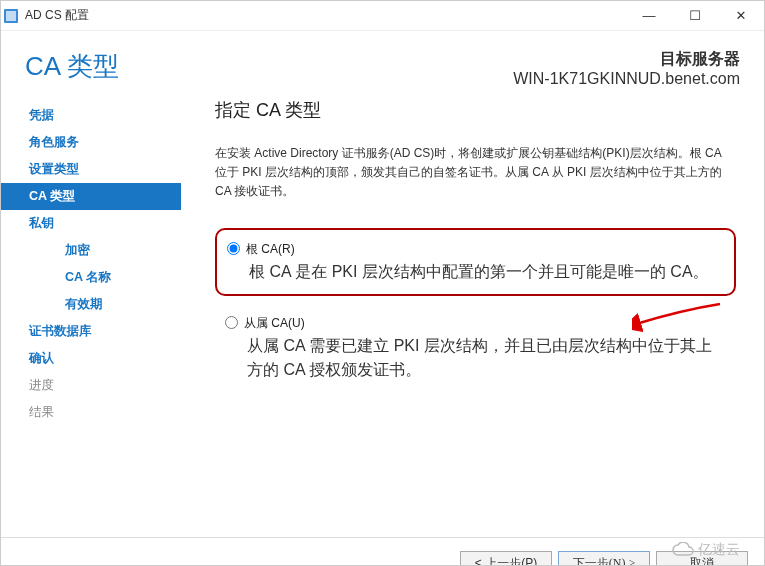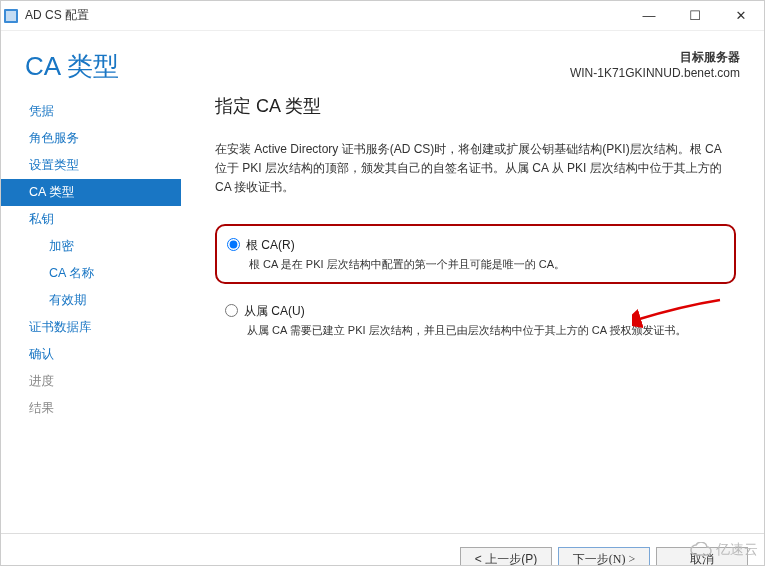--- a/index.html
+++ b/index.html
@@ -4,46 +4,46 @@
 <style>
   * { box-sizing: border-box; font-family: "Microsoft YaHei", "Segoe UI", sans-serif; }
   body { margin: 0; background: #fff; width: 765px; height: 566px; overflow: hidden; border: 1px solid #ccc; position: relative; }
   .titlebar { height: 30px; display: flex; align-items: center; padding: 0 0 0 2px; border-bottom: 1px solid #eee; }
   .titlebar .icon { width: 16px; height: 16px; margin-right: 6px; display:flex; align-items:center; }
   .titlebar .title { font-size: 12px; color: #333; flex: 1; }
   .winbtns { display: flex; }
   .winbtn { width: 46px; height: 30px; display:flex; align-items:center; justify-content:center; font-size:13px; color:#333; }
   .header { padding: 18px 24px 10px 24px; display:flex; align-items:flex-start; }
   .header h1 { color:#1976c4; font-size: 26px; font-weight: normal; margin:0; flex:1; }
-  .header .server { text-align: right; font-size: 12px; color:#333; }
+  .header .server { text-align: right; font-size: 16px; color:#333; }
   .header .server b { font-weight: bold; }
   .body { display:flex; height: 410px; }
   .sidebar { width: 180px; padding-top: 4px; }
   .sidebar .nav { font-size: 12.5px; }
   .sidebar .nav div { padding: 5px 0 5px 28px; color:#888; cursor:default; white-space:nowrap; }
-  .sidebar .nav div.enabled { color:#1976c4; cursor:pointer; }
+  .sidebar .nav div.enabled { color:#1976c4; cursor:pointer;font-weight:bold; }
   .sidebar .nav div.active { background:#1976c4; color:#fff; }
-  .sidebar .nav div.sub { padding-left: 48px; }
+  .sidebar .nav div.sub { padding-left: 48px; margin-left: 16px; }
   .main { flex:1; padding: 0 28px 0 34px; position:relative; }
   .main h2 { font-size: 18px; font-weight: normal; color:#222; margin: 0 0 22px 0; }
   .desc { font-size: 12px; color:#333; line-height: 1.6; margin-bottom: 26px; }
   .option-group { border: 2px solid #a00; border-radius: 10px; padding: 10px 14px 10px 10px; margin-bottom: 14px; position:relative; }
   .opt-row { display:flex; align-items:flex-start; font-size:12px; color:#222; }
   .opt-row input[type=radio] { margin: 2px 6px 0 0; }
   .opt-label { line-height:1.5; }
-  .opt-sub { font-size:11px; color:#333; margin-left: 22px; margin-top:2px; line-height:1.5; }
+  .opt-sub { font-size:16px; color:#333; margin-left: 22px; margin-top:2px; line-height:1.5; }
   .option-plain { padding: 4px 14px 4px 10px; }
   .option-plain .opt-row input[type=radio] { }
   .morelink { color:#1976c4; font-size:12px; position:absolute; bottom:8px; left:34px; cursor:pointer; }
   .footer { border-top:1px solid #ddd; height: 52px; display:flex; align-items:center; justify-content:flex-end; padding: 0 16px; gap: 6px; margin-top: 29px; }
   .btn { min-width: 92px; height: 26px; font-size:12px; border:1px solid #aaa; background:#f3f3f3; color:#333; cursor:pointer; }
   .btn.primary { border:1px solid #7aa7d7;font-family:Liberation Serif, serif; }
   .btn:disabled { color:#aaa; cursor:default; }
   .arrow { position:absolute; top: 72px; right: 12px; width: 90px; height: 30px; }
-  .wm { position:absolute; right:6px; bottom:6px; font-size:14px; color:#bbb; display:flex; align-items:center; gap:4px; }
+  .wm { position:absolute; right:24px; bottom:6px; font-size:14px; color:#bbb; display:flex; align-items:center; gap:4px; }
 </style>
 </head>
 <body>
 
 <div class="titlebar">
   <span class="icon">
     <svg width="16" height="16" viewBox="0 0 16 16">
         <rect x="1" y="1" width="14" height="14" fill="#3b8bd6" rx="1"></rect>
         <rect x="3" y="3" width="10" height="10" fill="#fff" opacity="0.7"></rect>
       </svg>

